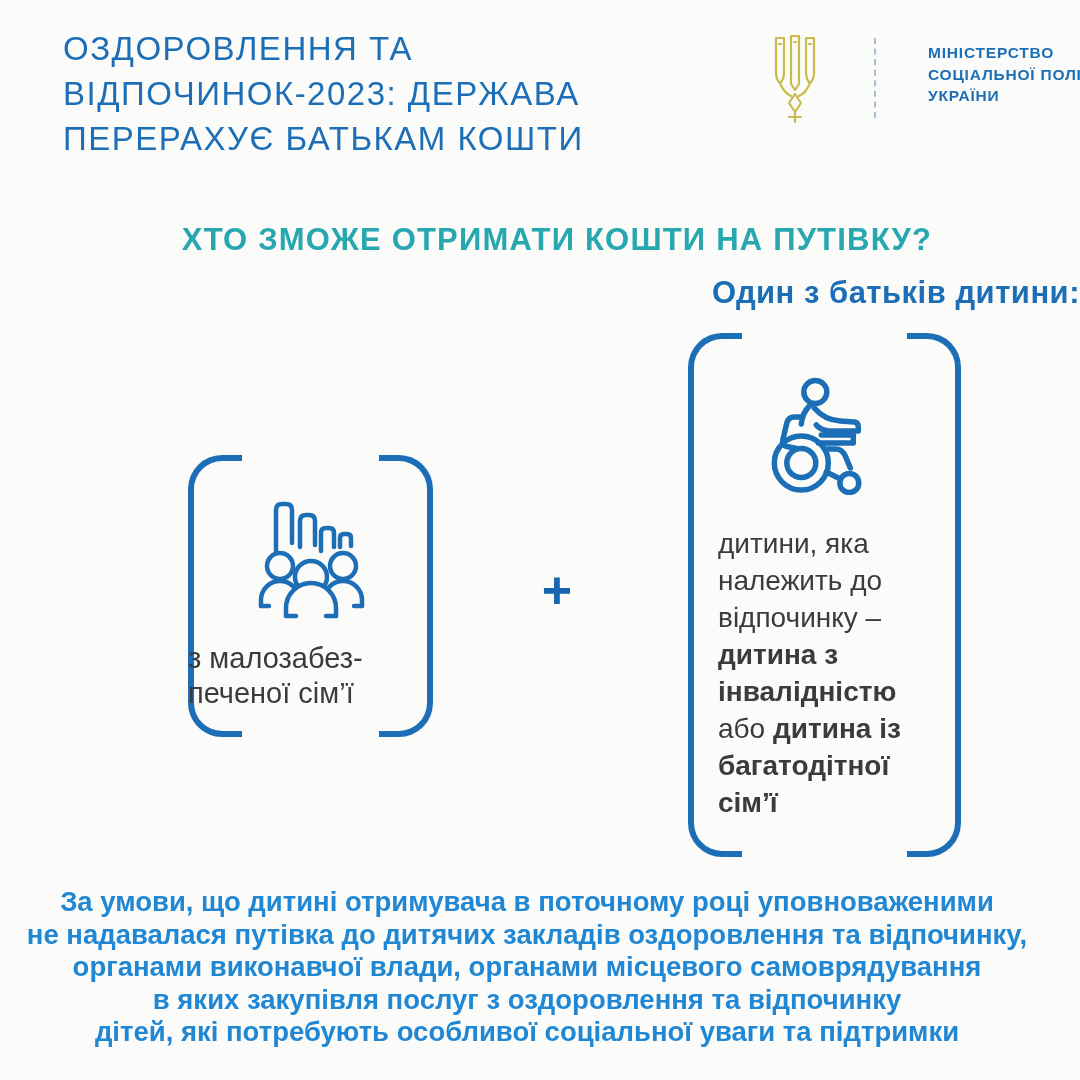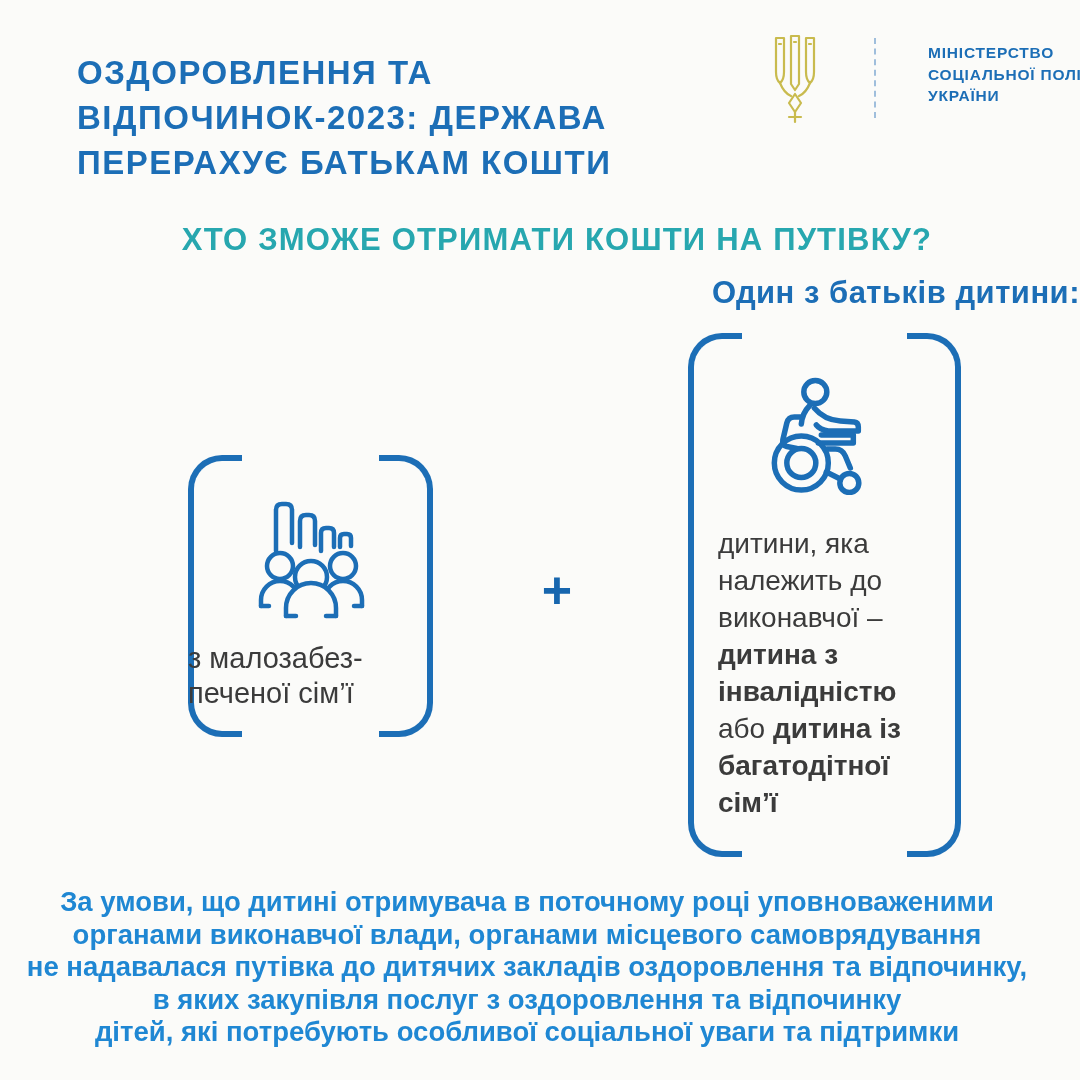--- a/index.html
+++ b/index.html
@@ -14,23 +14,23 @@
   html,body{width:1080px;height:1080px;}
   body{
     background:var(--bg);
     font-family:"Liberation Sans","DejaVu Sans",sans-serif;
     overflow:hidden;
   }
   .canvas{position:relative;width:1080px;height:1080px;background:var(--bg);}
 
   
   .title{
-    position:absolute;left:77px;top:26px;
-    color:var(--blue);font-weight:bold;font-size:33px;line-height:45px;
-    letter-spacing:1.5px;white-space:nowrap;margin-top:24px;
+    position:absolute;left:63px;top:26px;
+    color:var(--blue);font-weight:normal;font-size:33px;line-height:45px;
+    letter-spacing:1.5px;white-space:nowrap;
   }
   .logo{
     position:absolute;left:766px;top:34px;
     display:flex;align-items:flex-start;gap:40px;
   }
   .logo-divider{
     width:0;height:80px;margin:4px 12px 0 10px;
     border-left:2px dashed #9FBEDC;
   }
   .logo-text{
@@ -151,25 +151,25 @@
       <path d="M31,40 h-6 q-6,0 -7.5,6 l-4,17 q-1,5 4,6.5 l10,2"></path>
       <path d="M45,31 q 10,12 26,13 l14,1 q4,0.5 4,5 v4 l-30,0 q-8,-1 -12,-6"></path>
       <path d="M52,58 h32 v8 h-35"></path>
       <circle cx="32" cy="86" r="27"></circle>
       <circle cx="32" cy="86" r="14.5"></circle>
       <path d="M58,72 h8 q7,0 10,7 l5,12"></path>
       <path d="M57,95 l14,7"></path>
       <circle cx="80" cy="106" r="9.5"></circle>
     </svg>
     <p class="card-text">
-      <span>дитини, яка належить до виконавчої – </span><span class="b">дитина з інвалідністю</span><span> або </span><span class="b">дитина із багатодітної сім’ї</span>
+      <span>дитини, яка належить до відпочинку – </span><span class="b">дитина з інвалідністю</span><span> або </span><span class="b">дитина із багатодітної сім’ї</span>
     </p>
   </div>
 
   <div class="footnote">
     <div>За умови, що дитині отримувача в поточному році уповноваженими</div>
+    <div>не надавалася путівка до дитячих закладів оздоровлення та відпочинку,</div>
     <div>органами виконавчої влади, органами місцевого самоврядування</div>
-    <div>не надавалася путівка до дитячих закладів оздоровлення та відпочинку,</div>
     <div>в яких закупівля послуг з оздоровлення та відпочинку</div>
     <div>дітей, які потребують особливої соціальної уваги та підтримки</div>
   </div>
 
 </div>
 
 </body></html>

